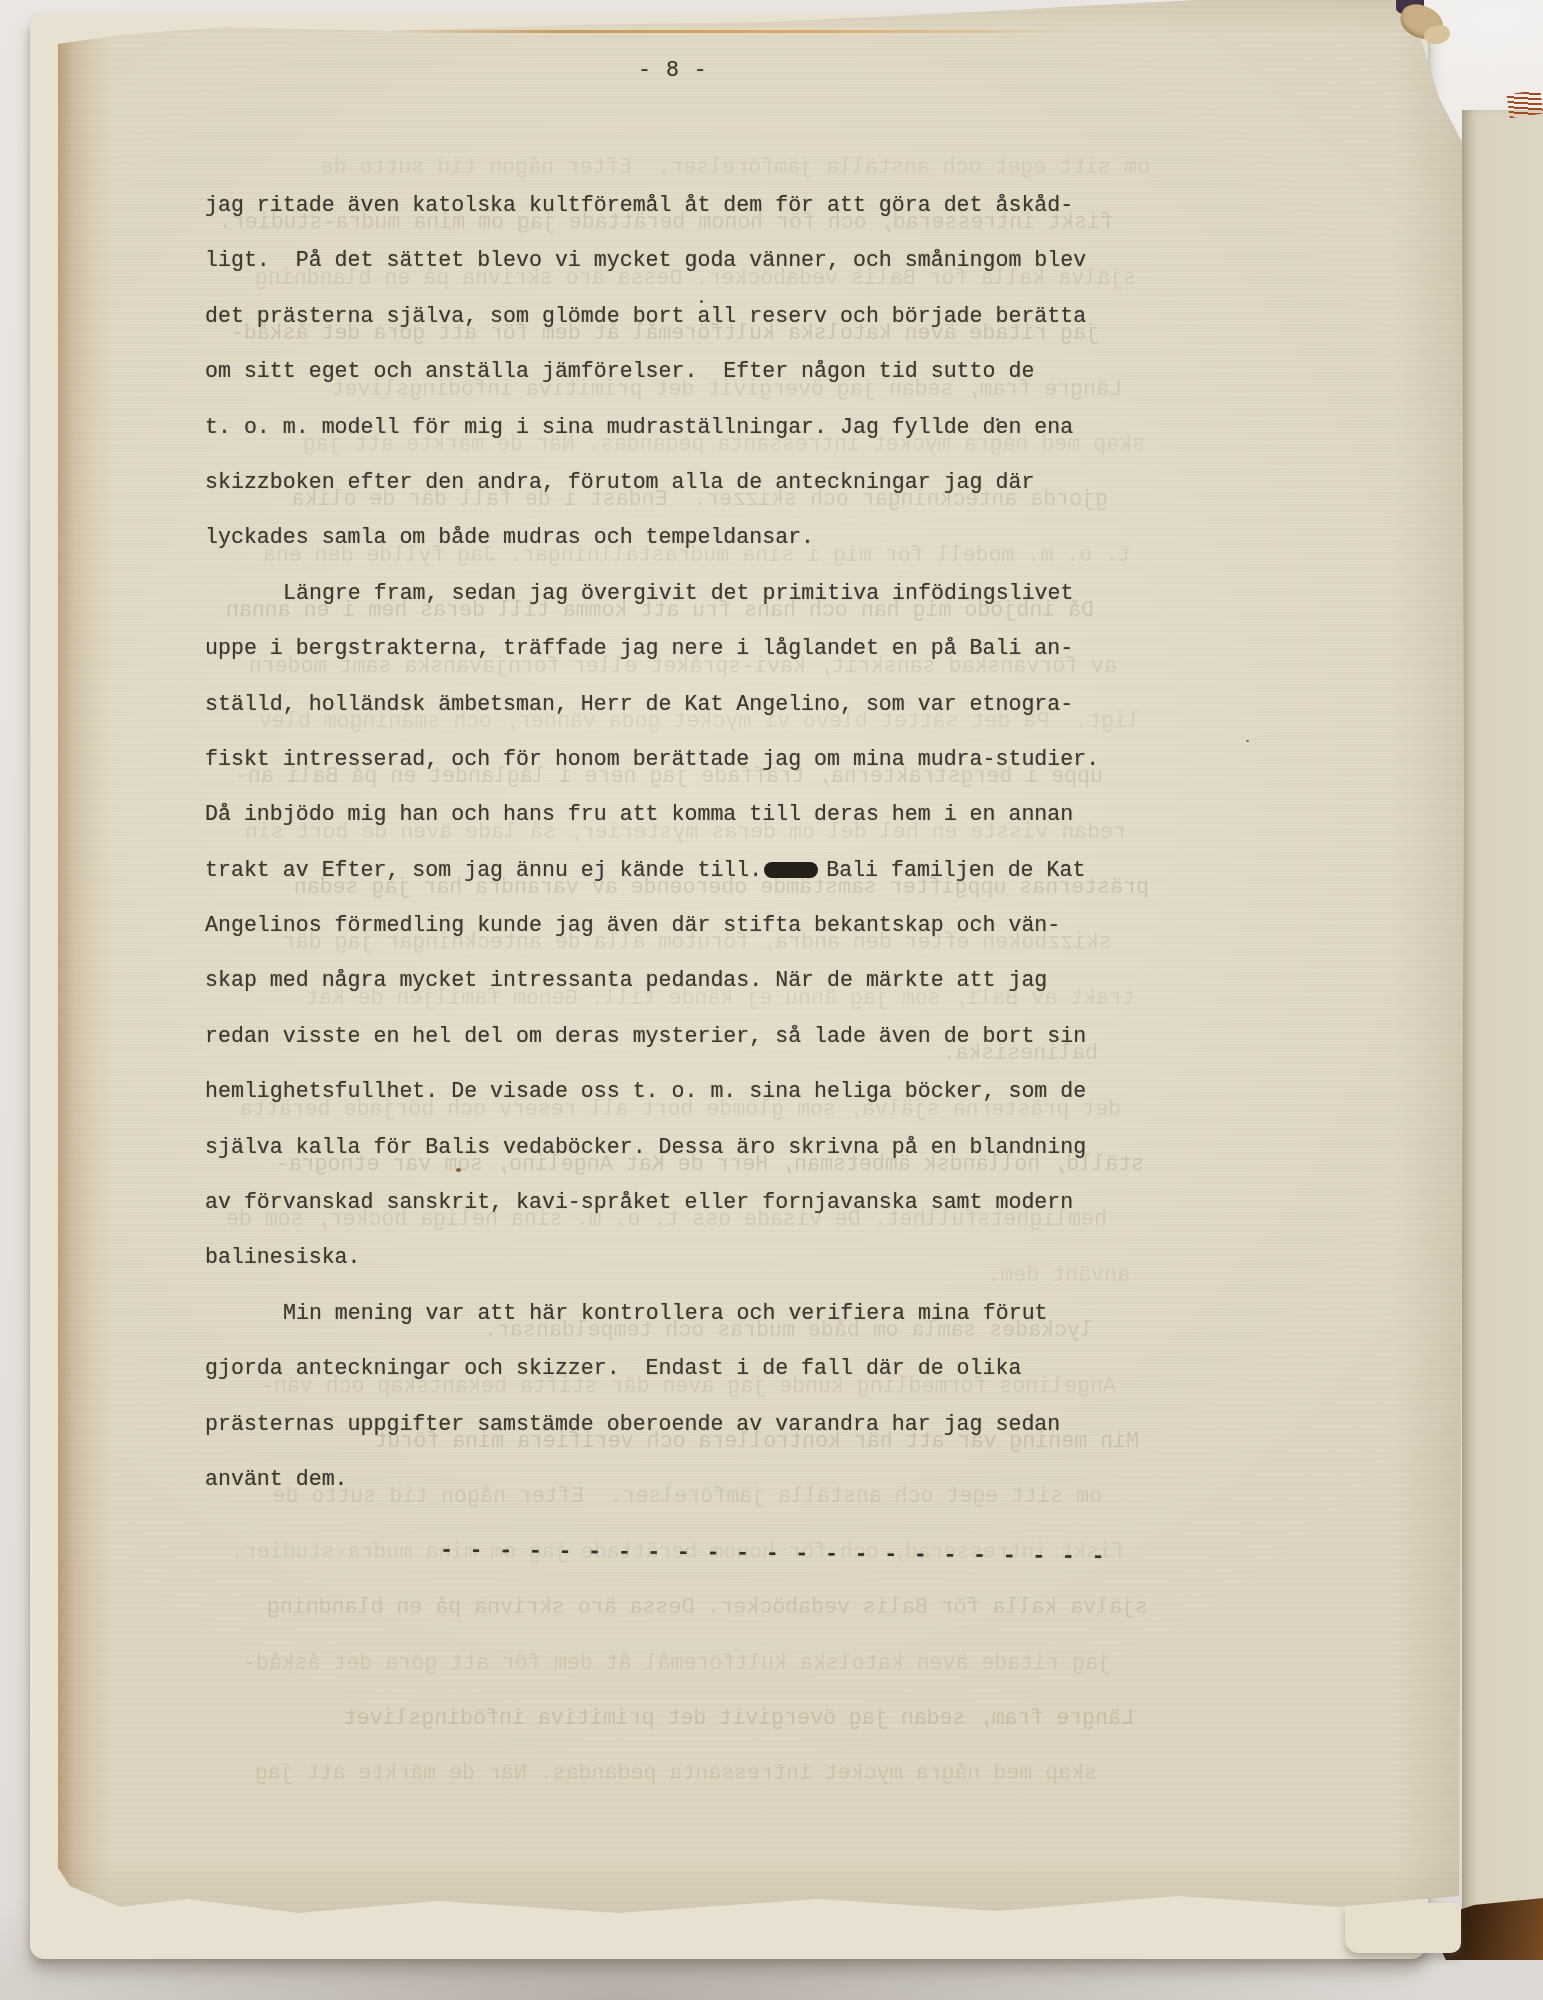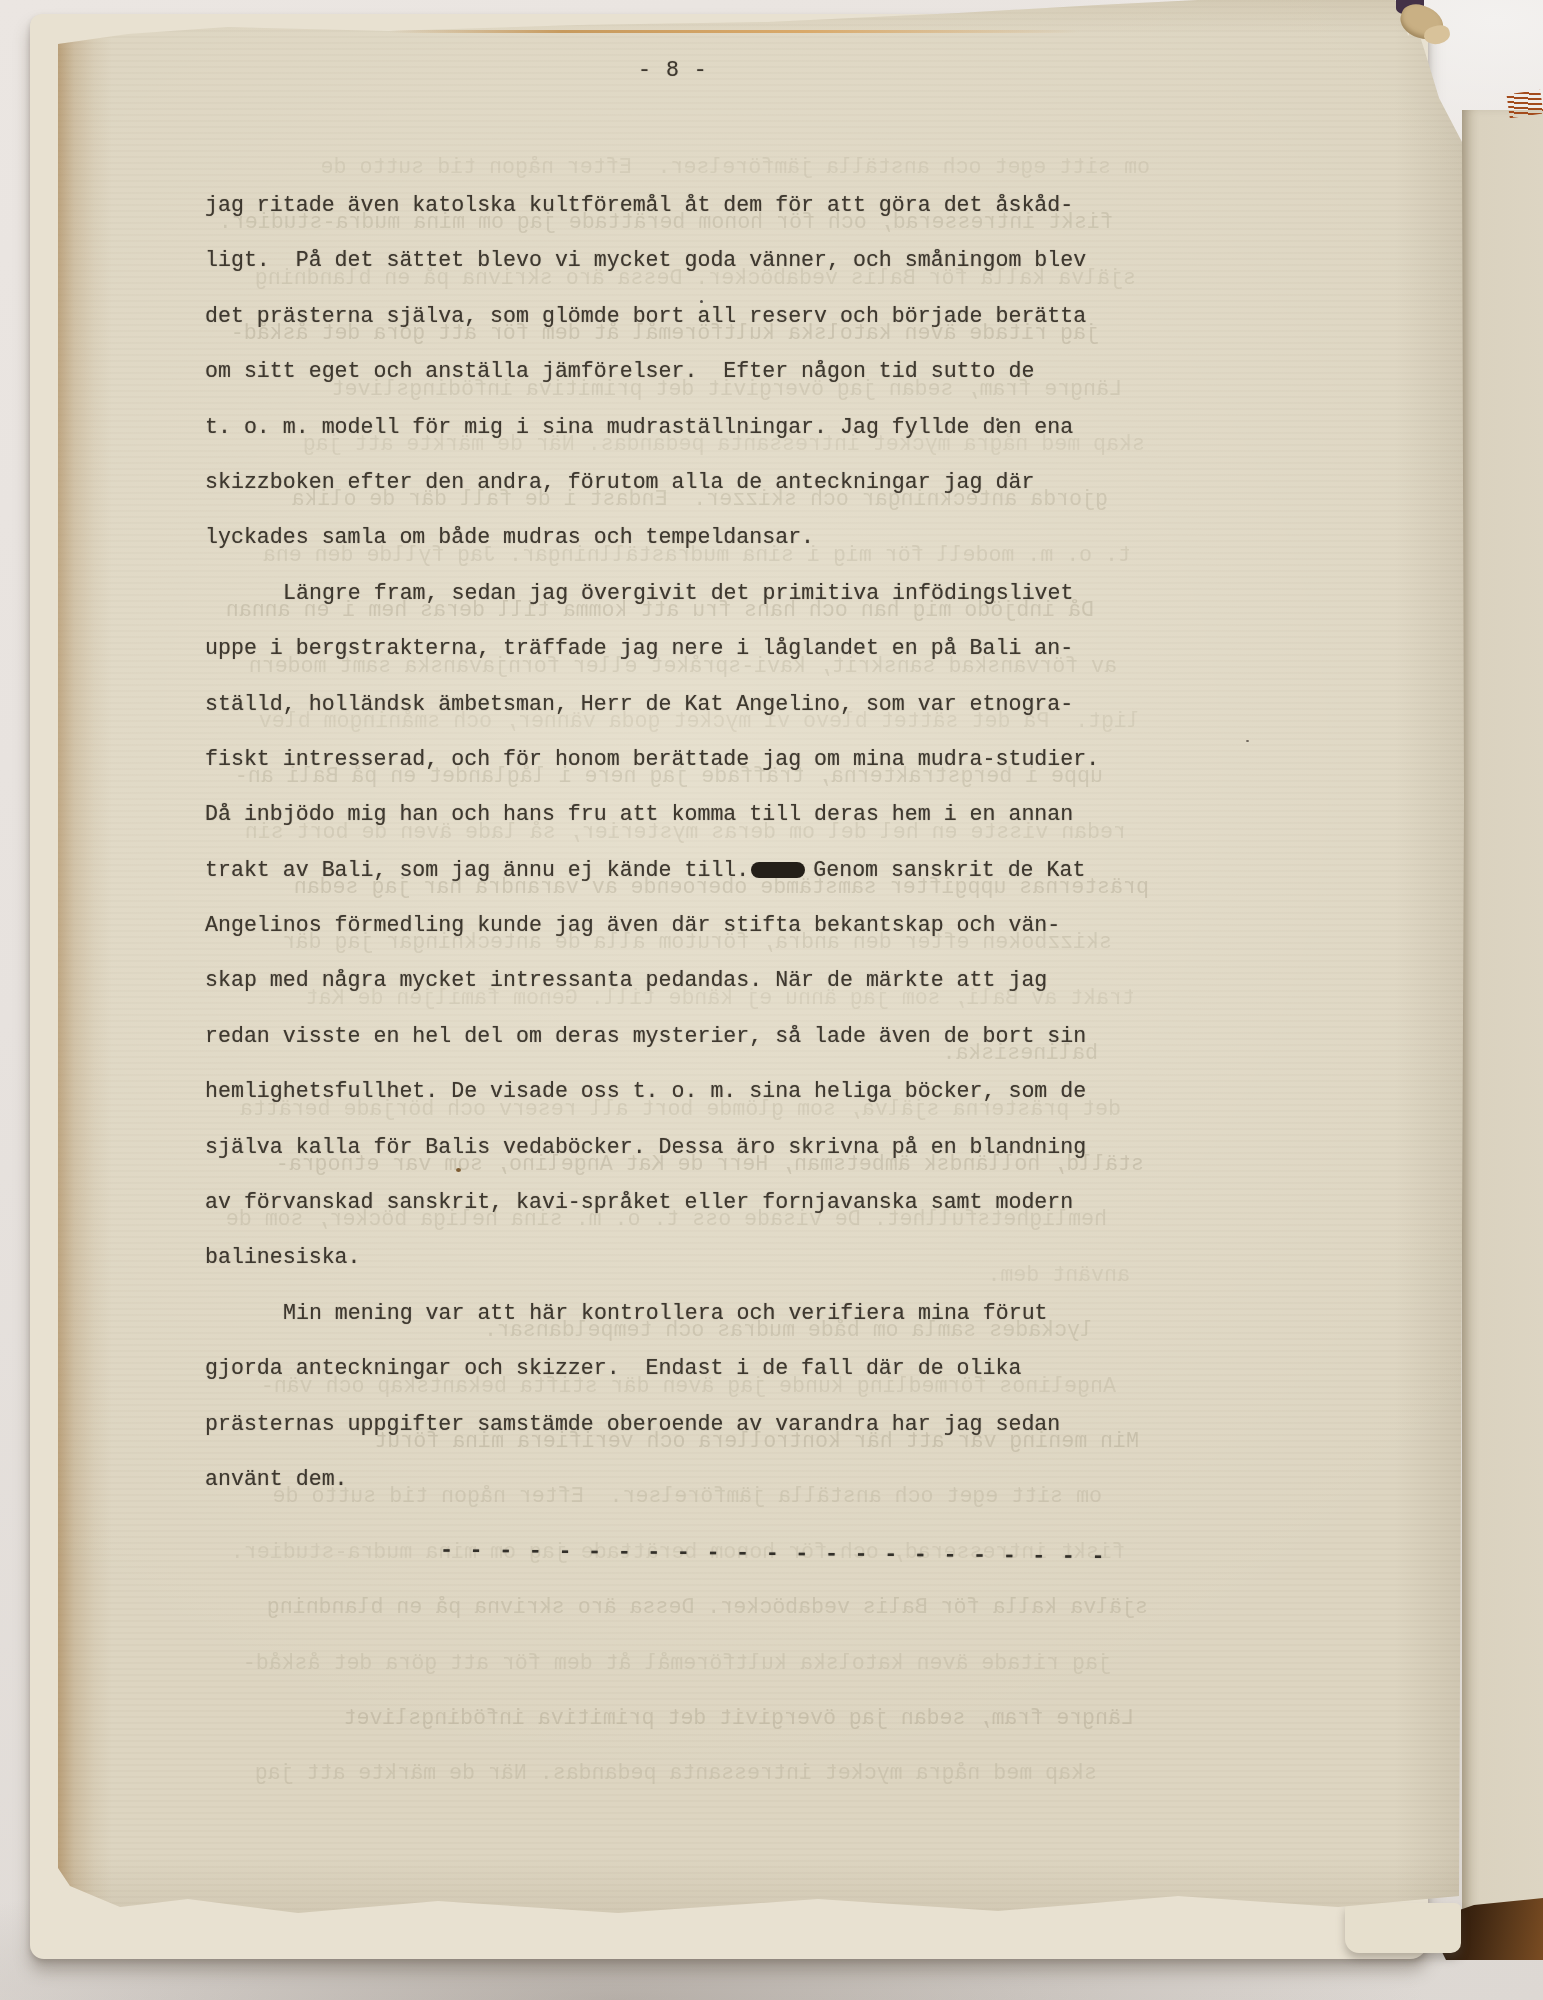--- a/index.html
+++ b/index.html
@@ -180,21 +180,21 @@
         <div class="tline">det prästerna själva, som glömde bort all reserv och började berätta</div>
         <div class="tline">om sitt eget och anställa jämförelser.  Efter någon tid sutto de</div>
         <div class="tline">t. o. m. modell för mig i sina mudraställningar. Jag fyllde den ena</div>
         <div class="tline">skizzboken efter den andra, förutom alla de anteckningar jag där</div>
         <div class="tline">lyckades samla om både mudras och tempeldansar.</div>
         <div class="tline indent">Längre fram, sedan jag övergivit det primitiva infödingslivet</div>
         <div class="tline">uppe i bergstrakterna, träffade jag nere i låglandet en på Bali an-</div>
         <div class="tline">ställd, holländsk ämbetsman, Herr de Kat Angelino, som var etnogra-</div>
         <div class="tline">fiskt intresserad, och för honom berättade jag om mina mudra-studier.</div>
         <div class="tline">Då inbjödo mig han och hans fru att komma till deras hem i en annan</div>
-        <div class="tline"><span>trakt av Bali, som jag ännu ej kände till.</span><span class="blot"></span><span>Genom sanskrit de Kat</span></div>
+        <div class="tline"><span>trakt av Efter, som jag ännu ej kände till.</span><span class="blot"></span><span>Bali familjen de Kat</span></div>
         <div class="tline">Angelinos förmedling kunde jag även där stifta bekantskap och vän-</div>
         <div class="tline">skap med några mycket intressanta pedandas. När de märkte att jag</div>
         <div class="tline">redan visste en hel del om deras mysterier, så lade även de bort sin</div>
         <div class="tline">hemlighetsfullhet. De visade oss t. o. m. sina heliga böcker, som de</div>
         <div class="tline">själva kalla för Balis vedaböcker. Dessa äro skrivna på en blandning</div>
         <div class="tline">av förvanskad sanskrit, kavi-språket eller fornjavanska samt modern</div>
         <div class="tline">balinesiska.</div>
         <div class="tline indent">Min mening var att här kontrollera och verifiera mina förut</div>
         <div class="tline">gjorda anteckningar och skizzer.  Endast i de fall där de olika</div>
         <div class="tline">prästernas uppgifter samstämde oberoende av varandra har jag sedan</div>

